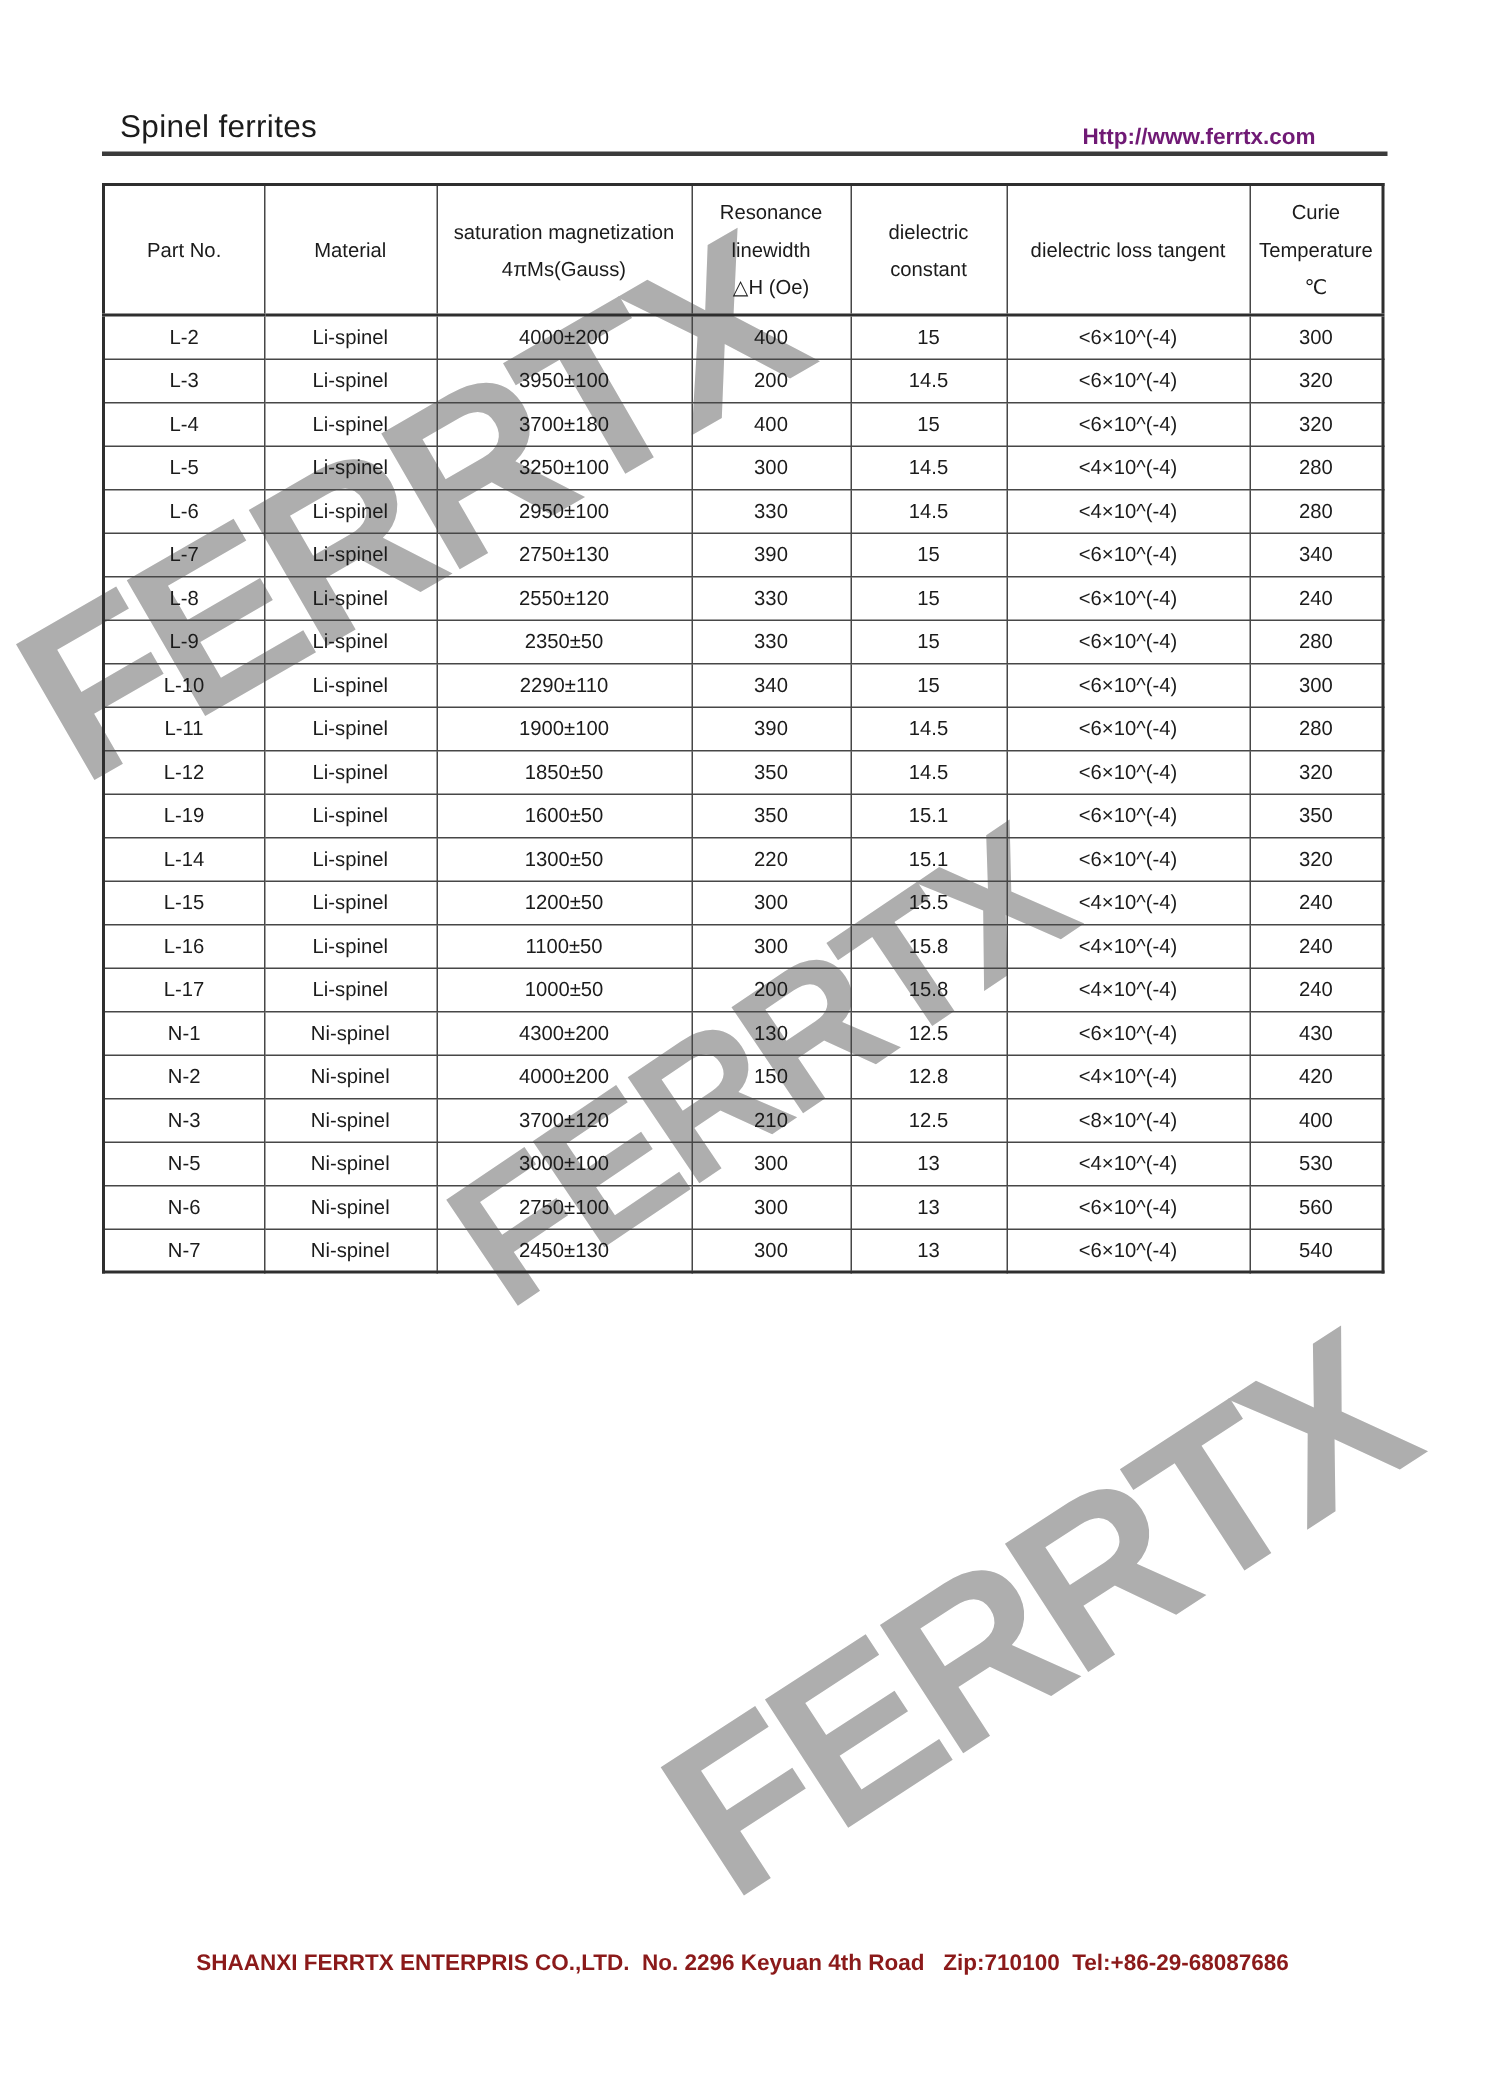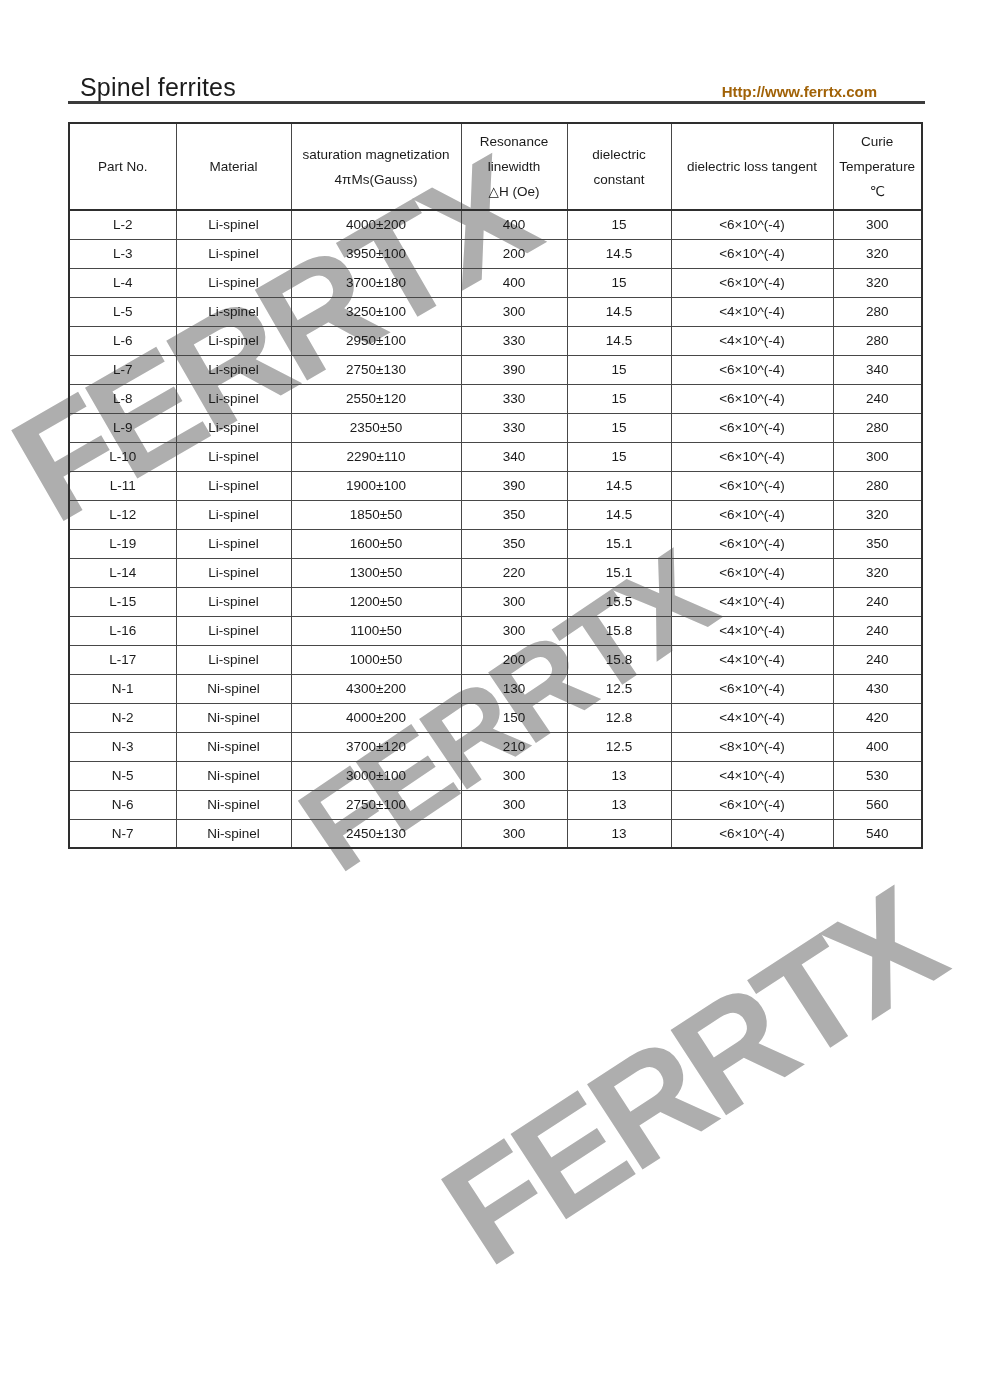--- a/index.html
+++ b/index.html
@@ -16,25 +16,25 @@
   .wm1 { left:272px; top:340px;  font-size:152px; transform:translate(-50%,-50%) rotate(-30deg); }
   .wm2 { left:505px; top:712px;  font-size:124px; transform:translate(-50%,-50%) rotate(-34deg); }
   .wm3 { left:690px; top:1078px; font-size:148px; transform:translate(-50%,-50%) rotate(-33deg); }
 
   .page-header {
     position:absolute; left:68px; top:70px; width:857px; height:31px;
     border-bottom:3px solid #3b3b3b; z-index:2;
   }
   .page-title {
     position:absolute; left:12px; top:3px;
-    font-size:25px; color:#1c1c1c; letter-spacing:0.2px;
+    font-size:21px; color:#1c1c1c; letter-spacing:0.2px;
   }
   .site-url {
     position:absolute; right:48px; bottom:1px;
-    font-size:15px; font-weight:bold; color:#a16207; text-decoration:none;padding-left:36px;
+    font-size:15px; font-weight:bold; color:#701a75; text-decoration:none;padding-left:36px;
   }
 
   table.spec-table {
     position:absolute; left:68px; top:122px; width:853px; z-index:2;
     border-collapse:collapse; table-layout:fixed; background:transparent;
     font-size:13.5px; color:#1b1b1b;
   }
   table.spec-table { border:2px solid #2e2e2e; }
   .spec-table th, .spec-table td {
     border:1px solid #474747; text-align:center; vertical-align:middle;
@@ -299,14 +299,15 @@
           <td>Ni-spinel</td>
           <td>2450±130</td>
           <td>300</td>
           <td>13</td>
           <td>&lt;6×10^(-4)</td>
           <td>540</td>
         </tr>
       </tbody>
   </table>
 
+  <div class="page-footer">SHAANXI FERRTX ENTERPRIS CO.,LTD.  No. 2296 Keyuan 4th Road   Zip:710100  Tel:+86-29-68087686</div>
 
 </div>
 
 </body></html>

